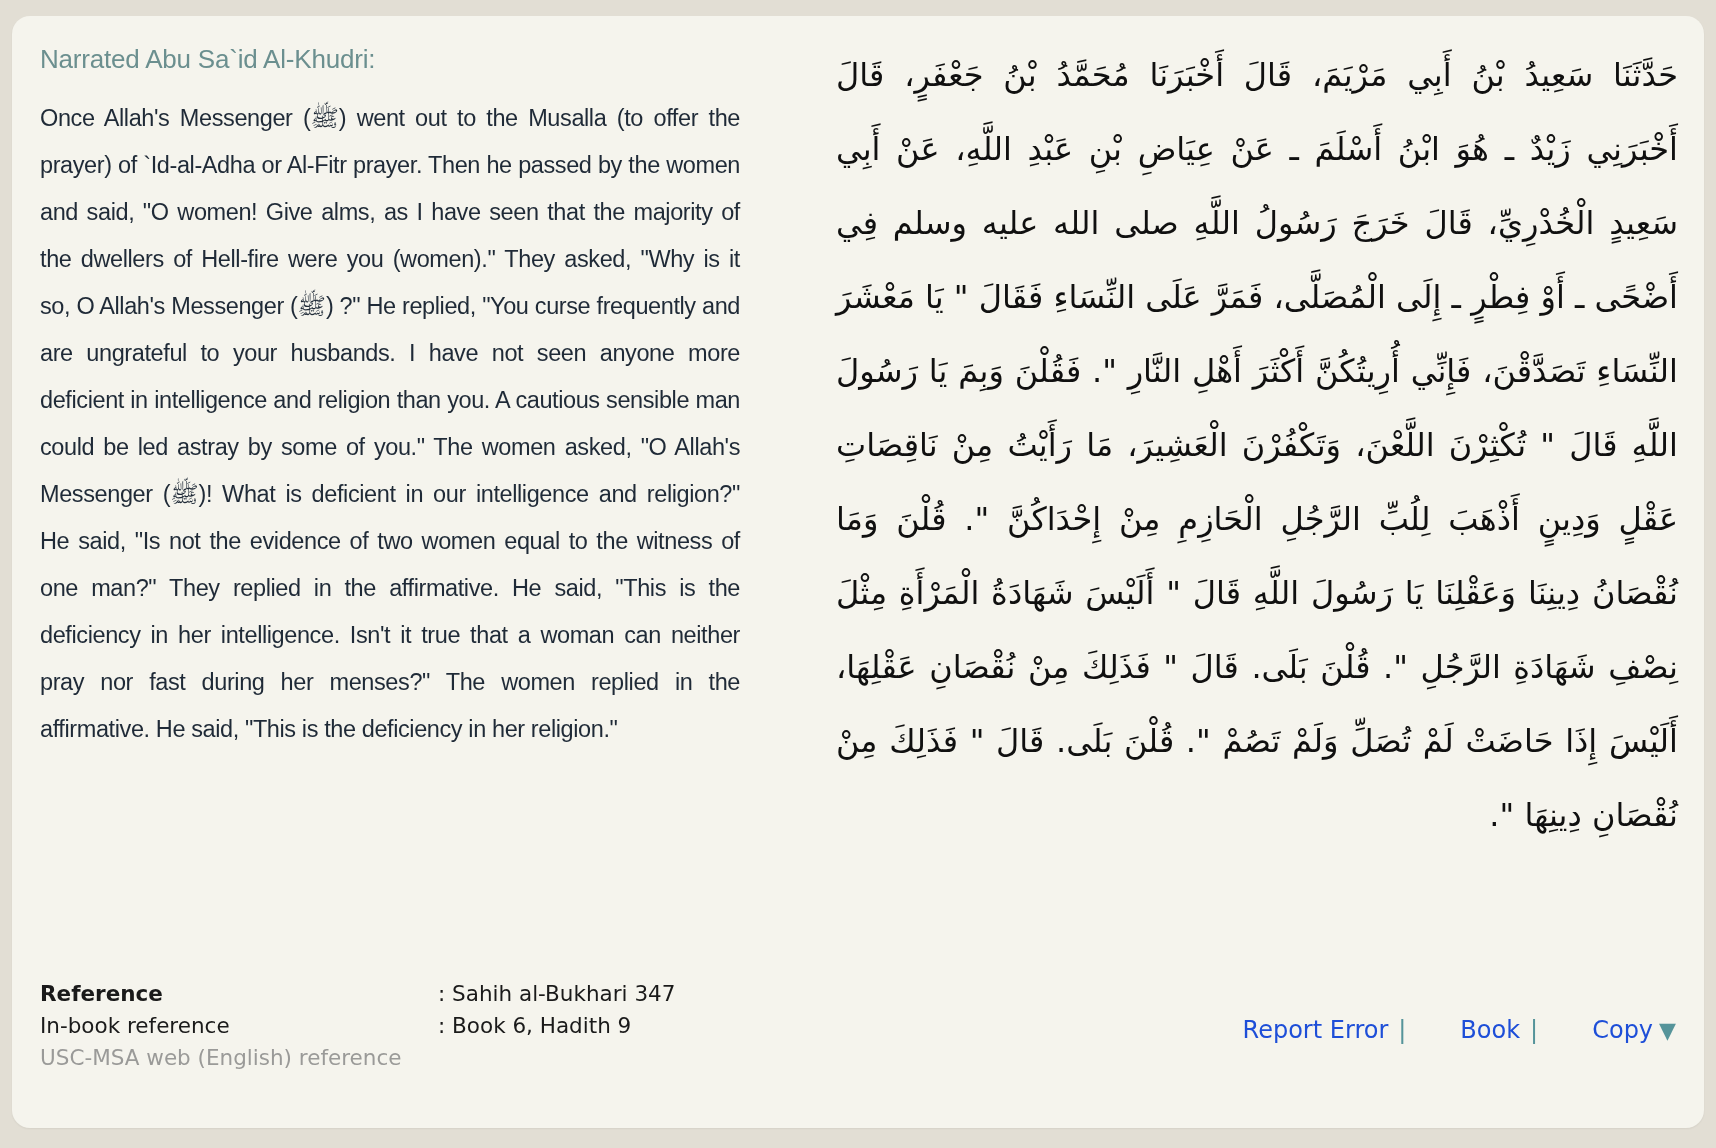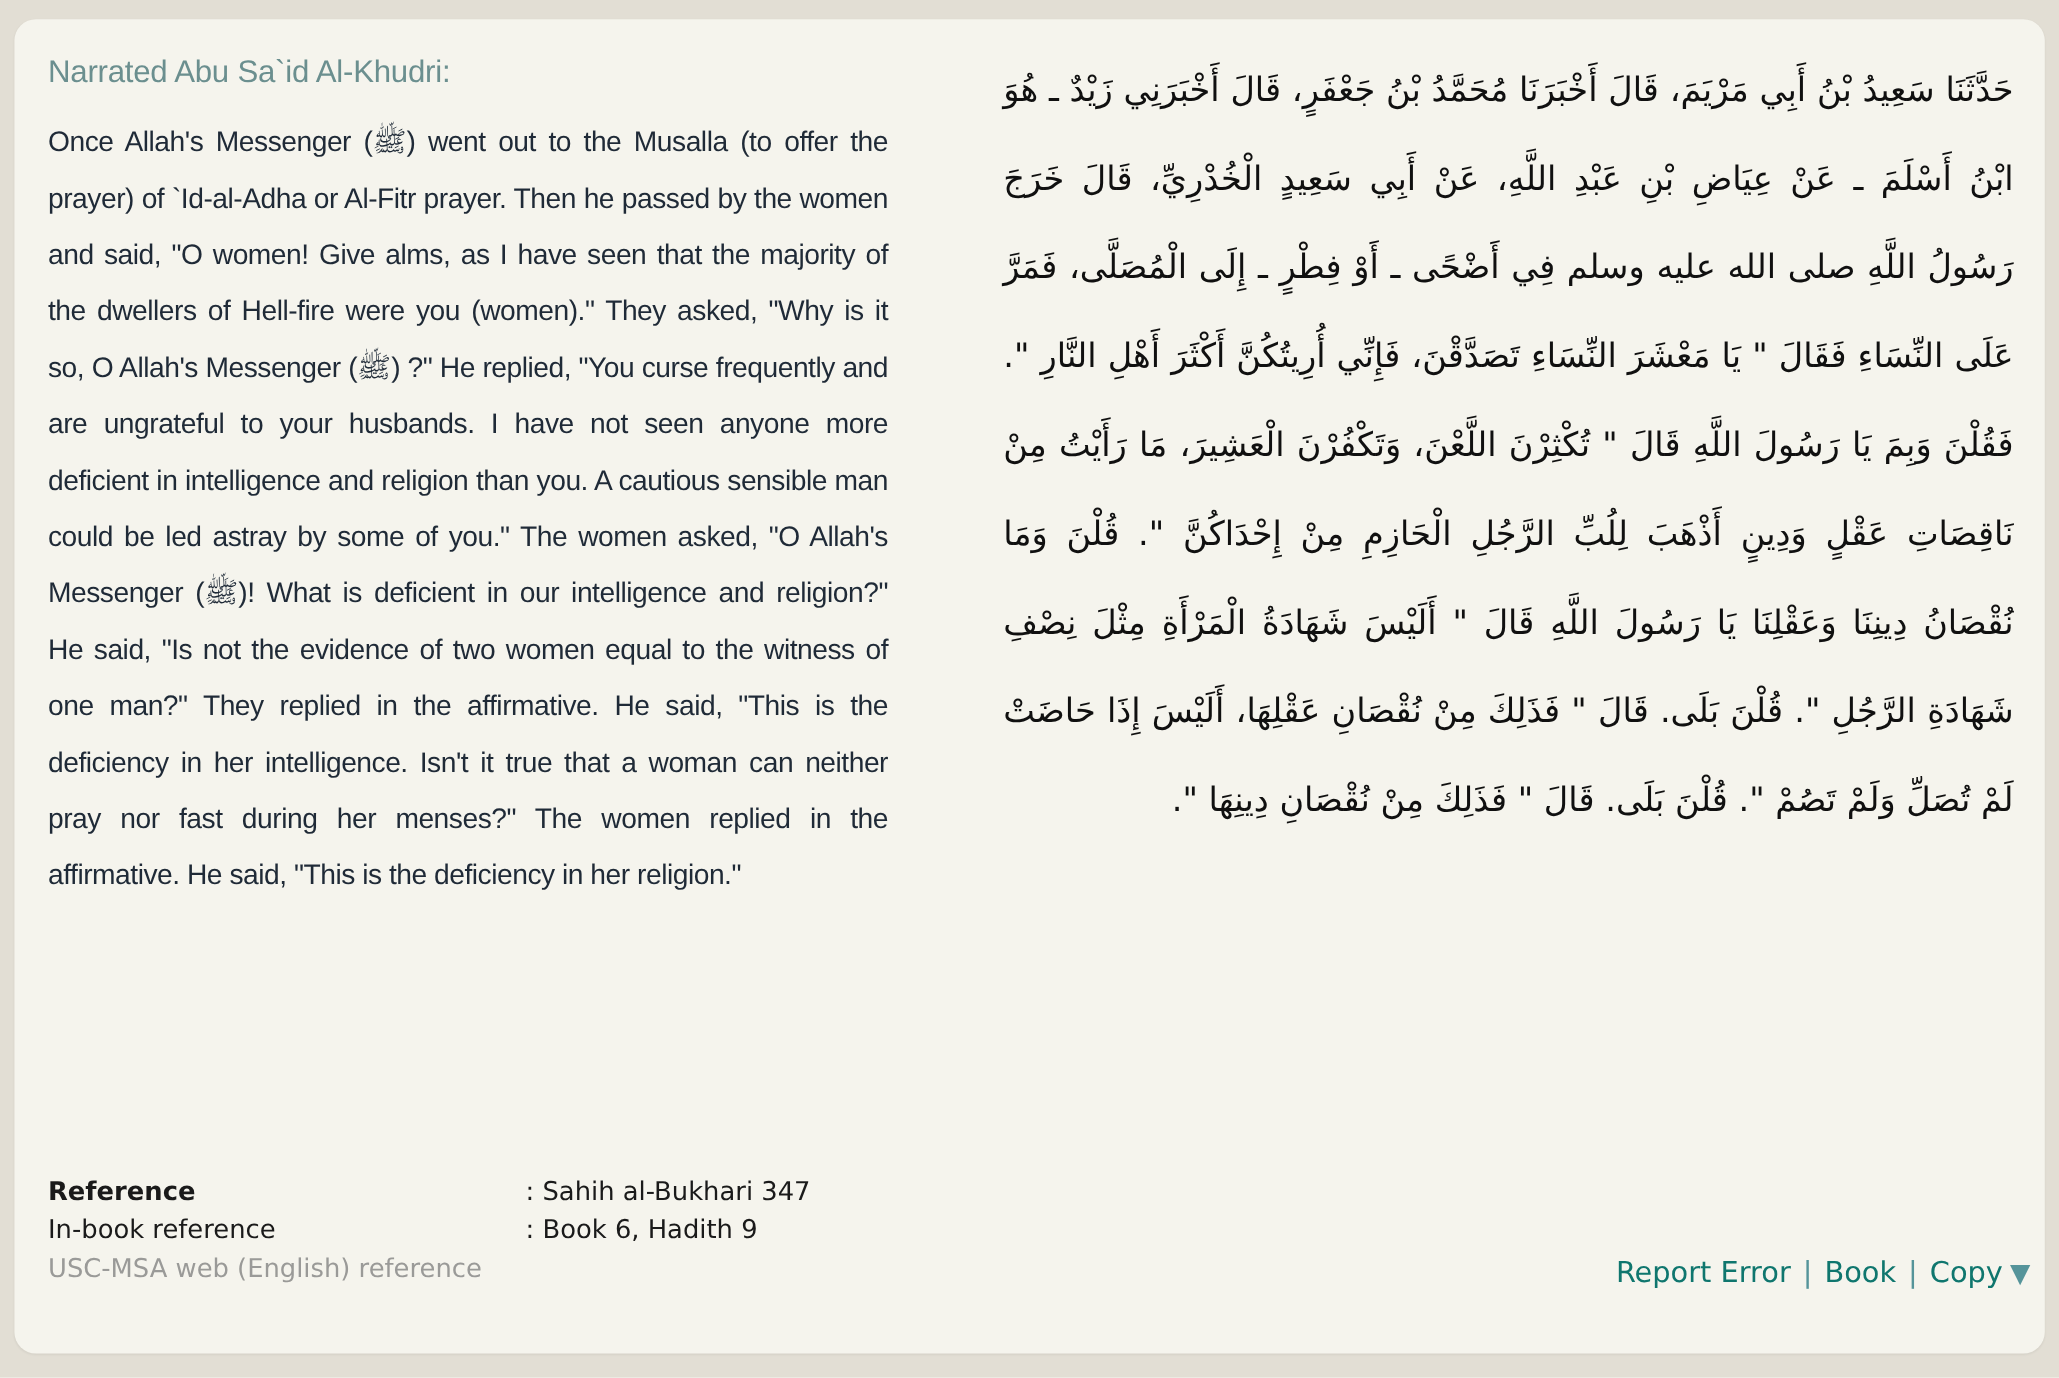--- a/index.html
+++ b/index.html
@@ -46,33 +46,33 @@
     letter-spacing:-0.4px;
     line-height:47px;
     color:#1f2a37;
     text-align:justify;
   }
 
   .col-arabic { width:842px; direction:rtl; }
 
   .arabic-text {
     font-family:"DejaVu Sans", sans-serif;
-    font-size:28px;
+    font-size:32px;
     line-height:74px;
     color:#101010;
     text-align:justify;
     text-align-last:right;
   }
 
   .footer {
     position:absolute;
-    left:28px; right:12px; top:962px;
+    left:28px; right:28px; top:962px;
     display:flex;
     justify-content:space-between;
-    align-items:flex-end;
+    align-items:center;
   }
 
   .ref-table {
     display:grid;
     grid-template-columns:398px auto;
     font-family:"DejaVu Sans", sans-serif;
     font-size:21.5px;
     line-height:32px;
     color:#1a1a1a;
   }
@@ -86,23 +86,24 @@
   }
 
   .actions {
     font-family:"DejaVu Sans", sans-serif;
     font-size:24px;
     color:#55949a;
     margin-top:8px;
     white-space:nowrap;
   }
   .actions a {
-    color:#0f766e;
+    color:#1d4ed8;
     text-decoration:none;
     cursor:pointer;
+    margin-left:44px;
   }
   .actions .sep { padding:0 10px; }
   .actions .caret {
     font-size:22px;
     cursor:pointer;
     padding-left:6px;
   }
 </style>
 </head>
 <body>

